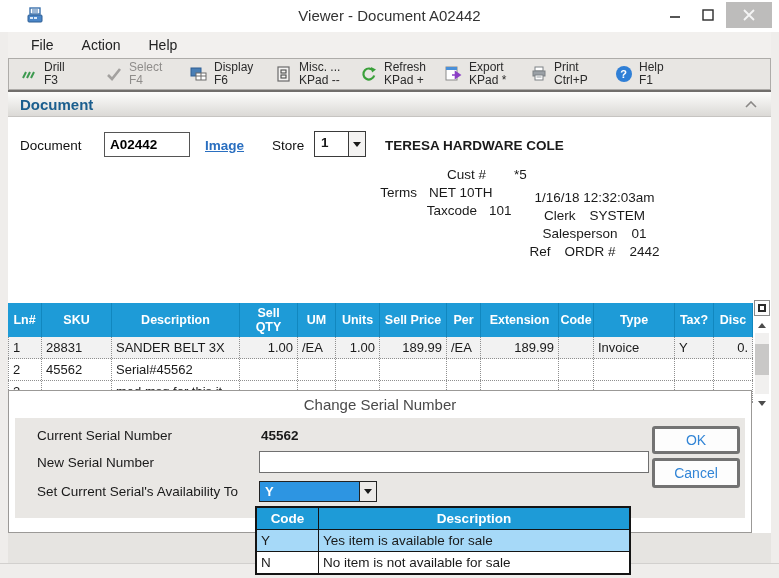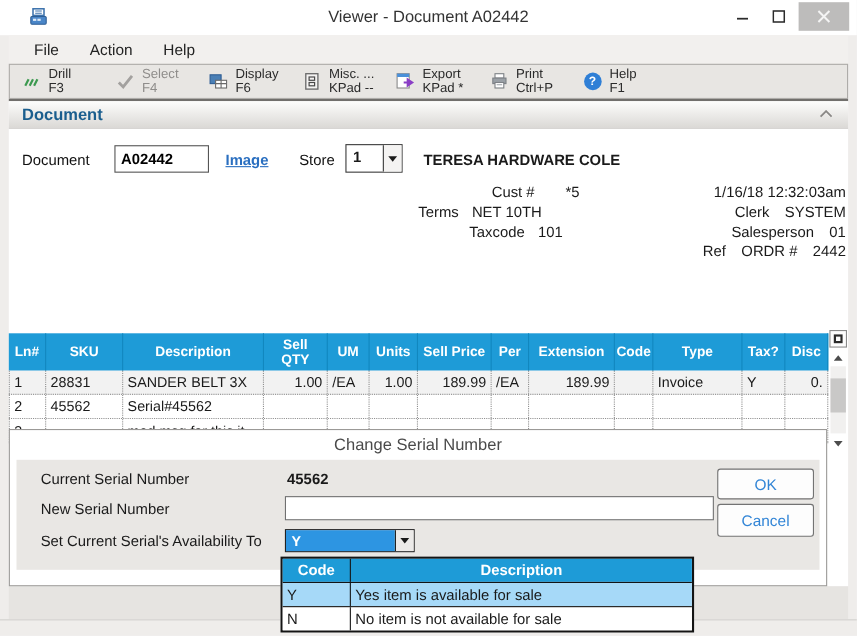--- a/index.html
+++ b/index.html
@@ -42,21 +42,21 @@
   .combo { border:1.5px solid #3a3a3a; background:#fff; display:flex; align-items:stretch; }
   .combo .val { flex:1; font-size:13.5px; font-weight:bold; padding:3px 0 0 6px; }
   .combo .arrow-box { width:17px; border-left:1.5px solid #3a3a3a; display:flex; align-items:center; justify-content:center; background:#f4f3f2; }
   .tri-down { width:0; height:0; border-left:4px solid transparent; border-right:4px solid transparent; border-top:5px solid #1a1a1a; }
   .tri-up-s { width:0; height:0; border-left:4px solid transparent; border-right:4px solid transparent; border-bottom:5px solid #4c4c4c; }
   .tri-dn-s { width:0; height:0; border-left:4px solid transparent; border-right:4px solid transparent; border-top:5px solid #4c4c4c; }
   #customer-name { left:385px; top:138px; font-size:13.5px; font-weight:bold; }
 
   .info-line { position:absolute; display:flex; gap:12px; font-size:13.5px; }
   .info-line .il-label { display:inline-block; text-align:right; }
-  .info-right { right:10px; justify-content:flex-end; gap:14px; }
+  .info-right { right:10px; justify-content:center; gap:14px;margin-top:23px; }
 
   
   #line-items { left:8px; top:303px; width:745px; }
   .grid-header { display:flex; background:#1e9bd7; height:34px; }
   .th { color:#fff; font-weight:bold; font-size:12.5px; line-height:14px; display:flex; align-items:center; justify-content:center; text-align:center; padding:0 3px; border-right:1px solid #1187bf; flex:none; }
   .tr { display:flex; height:22px; border-bottom:1px dotted #8f8f8f; background:#fff; }
   .tr.first { background:#f2f2f2; }
   .td { font-size:13px; line-height:21px; padding:0 4px; border-right:1px dotted #8f8f8f; overflow:hidden; white-space:nowrap; flex:none; }
   .td:first-child { border-left:1px dotted #8f8f8f; }
 
@@ -72,21 +72,21 @@
   
   #dialog { left:8px; top:390px; width:744px; height:143px; background:#fff; border:1px solid #9b9997; z-index:10; }
   #dialog-title { height:26px; text-align:center; font-size:15px; color:#4a4a4a; line-height:27px; }
   #dialog-body { position:absolute; left:6px; top:27px; width:730px; height:100px; background:#e9e7e4; }
   .dlg-label { position:absolute; left:22px; font-size:13.5px; }
   #current-serial-value { position:absolute; left:246px; font-size:13.5px; font-weight:bold; }
   #new-serial-input { position:absolute; left:244px; top:33px; width:390px; height:22px; border:1px solid #707070; font-family:"Liberation Sans",sans-serif; font-size:13px; padding:0 4px; }
   #availability-combo { position:absolute; left:244px; top:63px; width:118px; height:21px; border:1px solid #222; display:flex; }
   #availability-combo .sel { flex:1; background:#2d95e2; color:#fff; font-size:13px; font-weight:bold; padding:2px 0 0 5px; }
   #availability-combo .arrow-box { width:17px; background:#eceae8; border-left:1px solid #222; display:flex; align-items:center; justify-content:center; }
-  .dlg-btn { position:absolute; left:637px; width:88px; background:#fdfdfd; border:1px solid #737373; border-radius:3px; color:#3285d6; font-size:14px; display:flex; align-items:center; justify-content:center; cursor:pointer; }
+  .dlg-btn { position:absolute; left:637px; width:88px; background:#fdfdfd; border:3px solid #737373; border-radius:3px; color:#3285d6; font-size:14px; display:flex; align-items:center; justify-content:center; cursor:pointer; }
   #ok-button { top:8px; height:28px; }
   #cancel-button { top:40px; height:30px; }
 
   
   #below-strip { left:8px; top:533px; width:763px; height:30px; background:#e6e4e1; }
   #bottom-strip { left:0; top:563px; width:779px; height:15px; background:#efedeb; border-top:1px solid #d2d0ce; }
 
   
   #availability-dropdown { left:255px; top:506px; width:376px; border:2px solid #141414; z-index:20; background:#fff; }
   .dd-header { display:flex; background:#1e9bd7; height:21px; }
@@ -165,20 +165,29 @@
   </div>
   <div class="tb-btn">
     <span class="tb-ico">
       <svg width="15" height="16" viewBox="0 0 15 16">
         <rect x="2" y="1" width="11" height="14" fill="#f4f3f2" stroke="#6a6a6a" stroke-width="1.2"></rect>
         <rect x="5" y="4" width="5" height="3" fill="none" stroke="#4a4a4a" stroke-width="1.1"></rect>
         <rect x="5" y="9" width="5" height="3" fill="none" stroke="#4a4a4a" stroke-width="1.1"></rect>
       </svg>
     </span>
     <span class="tb-txt"><span>Misc. ...</span><br><span>KPad --</span></span>
+  </div>
+  <div class="tb-btn">
+    <span class="tb-ico">
+      <svg width="17" height="17" viewBox="0 0 17 17">
+        <path d="M13.5 5 A5.5 5.5 0 1 0 14.2 9.5" fill="none" stroke="#3aa03a" stroke-width="2.2"></path>
+        <path d="M11 1 L16 3.5 L12 6.5 Z" fill="#3aa03a"></path>
+      </svg>
+    </span>
+    <span class="tb-txt"><span>Refresh</span><br><span>KPad +</span></span>
   </div>
   <div class="tb-btn">
     <span class="tb-ico">
       <svg width="17" height="16" viewBox="0 0 17 16">
         <rect x="1" y="1" width="11" height="13" fill="#ffffff" stroke="#8a8a8a" stroke-width="1"></rect>
         <rect x="1" y="1" width="11" height="3" fill="#4a90d9"></rect>
         <path d="M7 9 H12 M10.5 6 L15 9 L10.5 12 Z" stroke="#8b3fc6" stroke-width="1.6" fill="#8b3fc6"></path>
       </svg>
     </span>
     <span class="tb-txt"><span>Export</span><br><span>KPad *</span></span>

